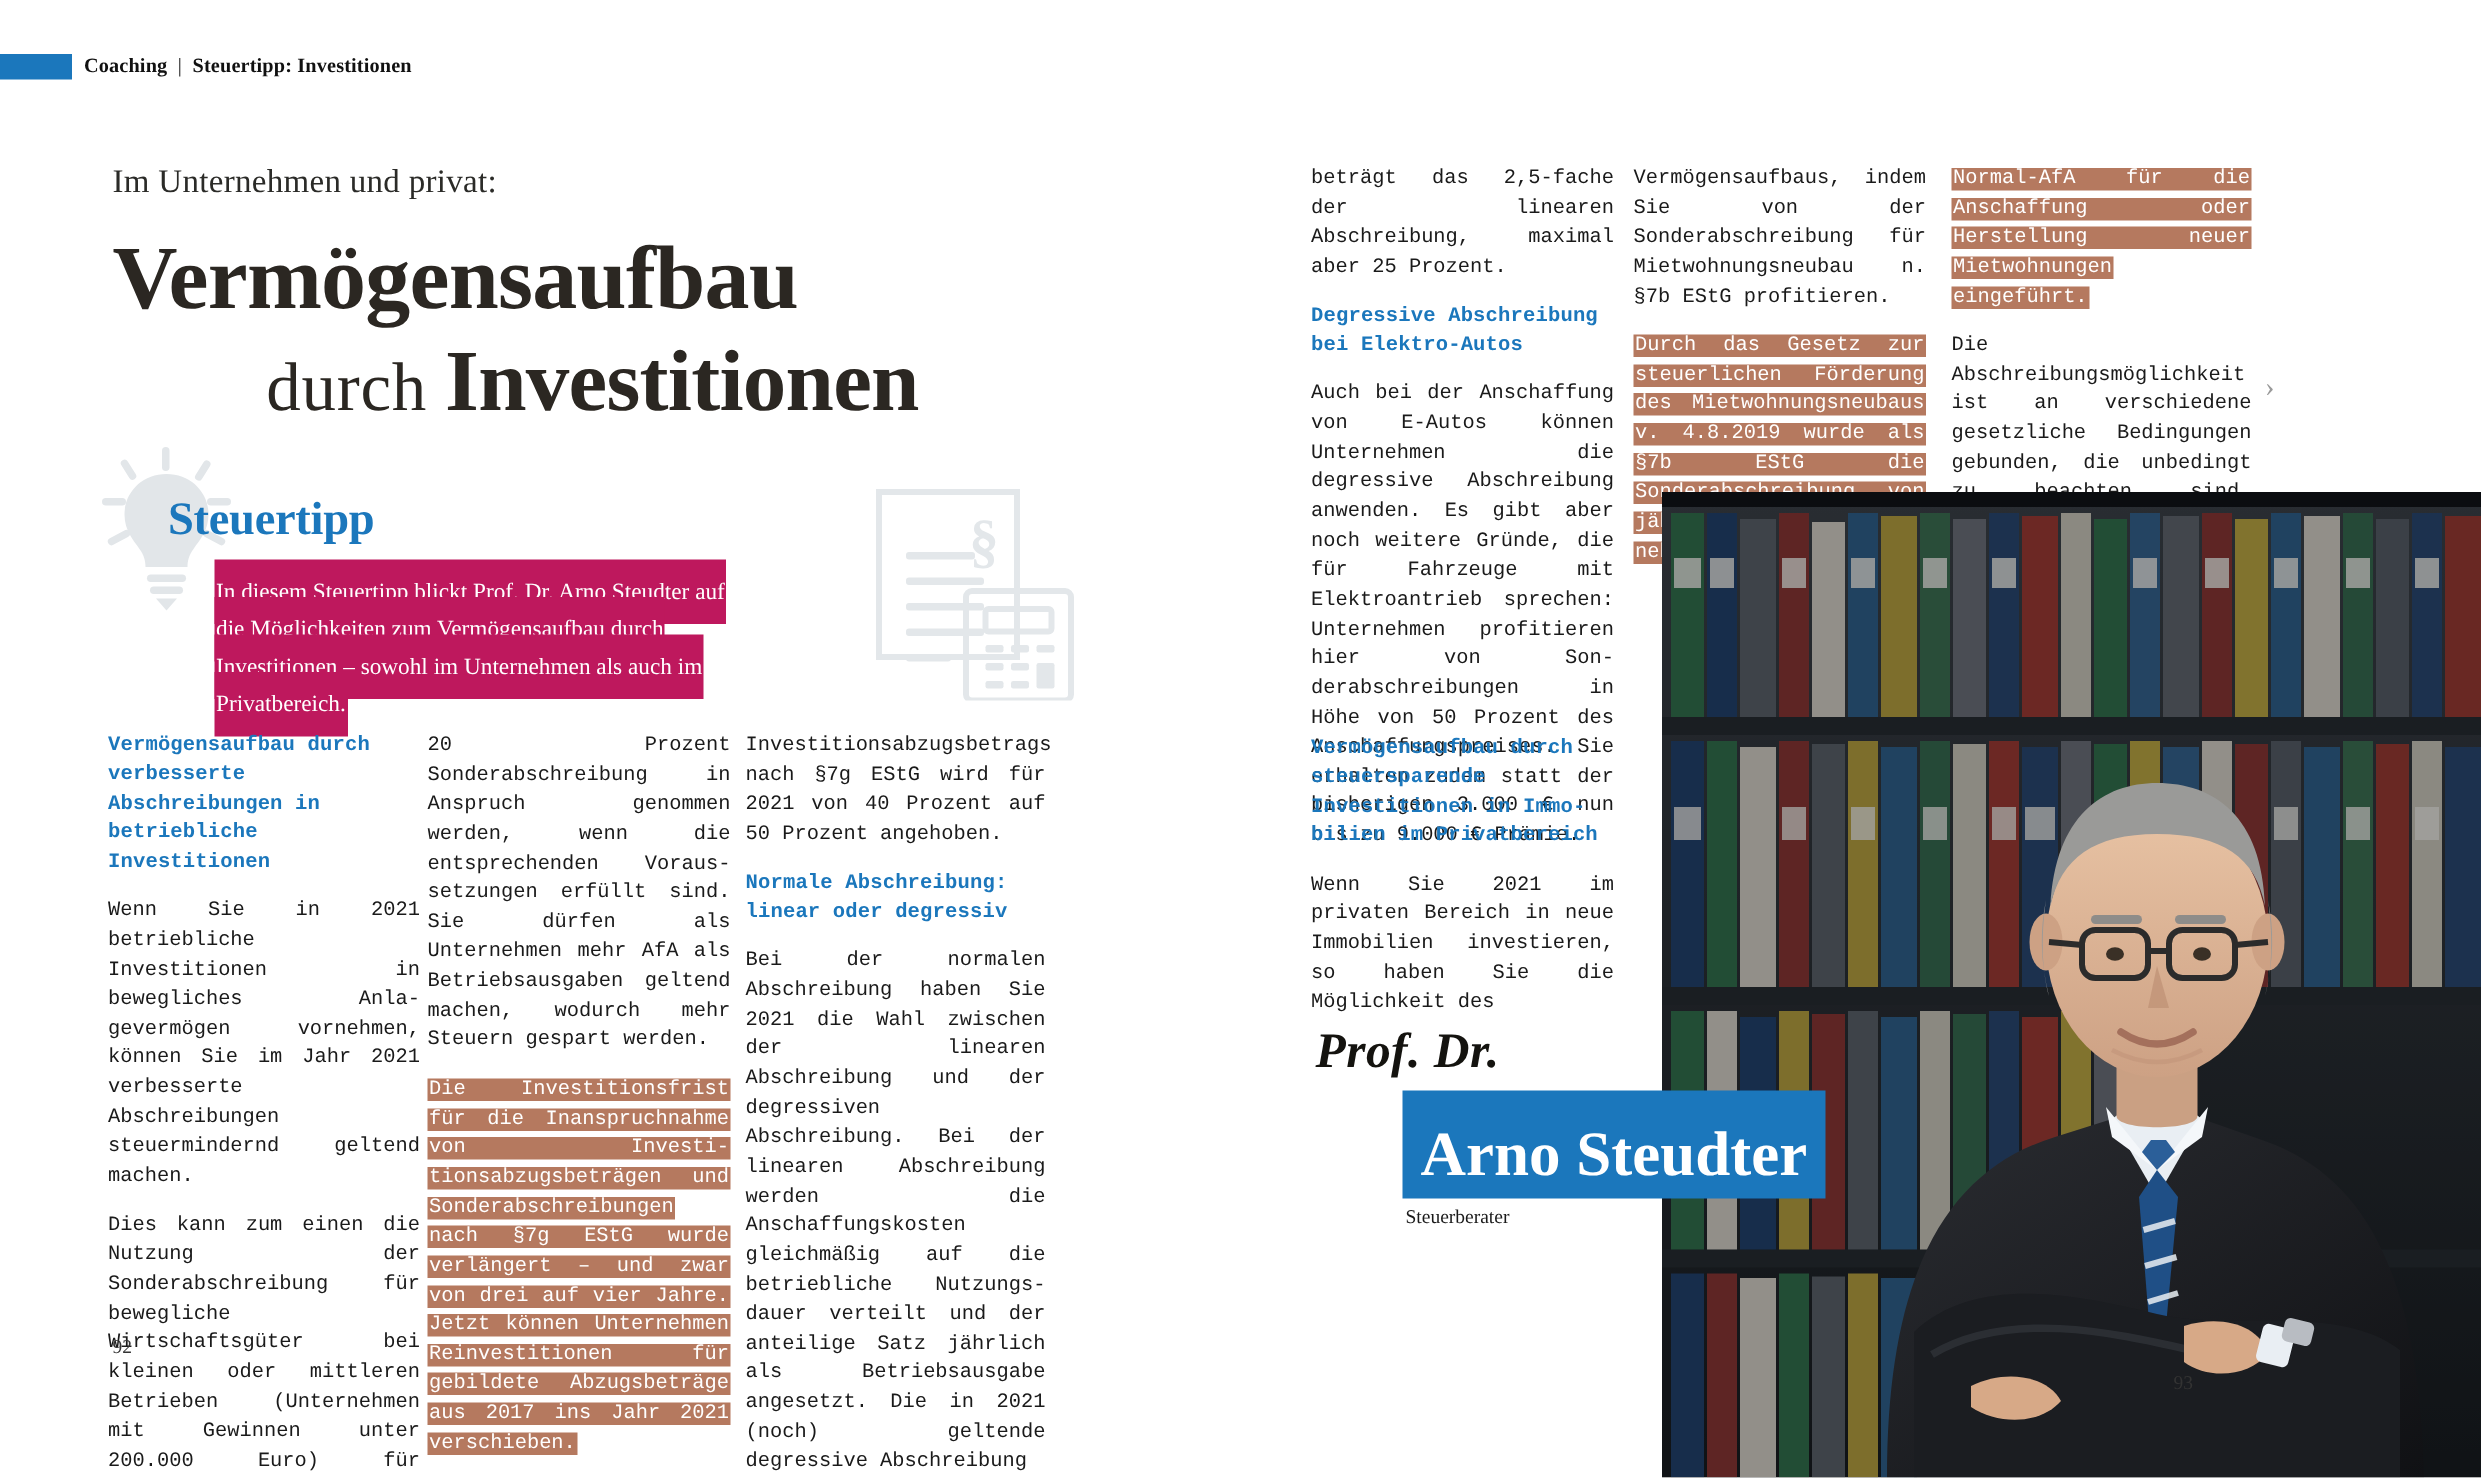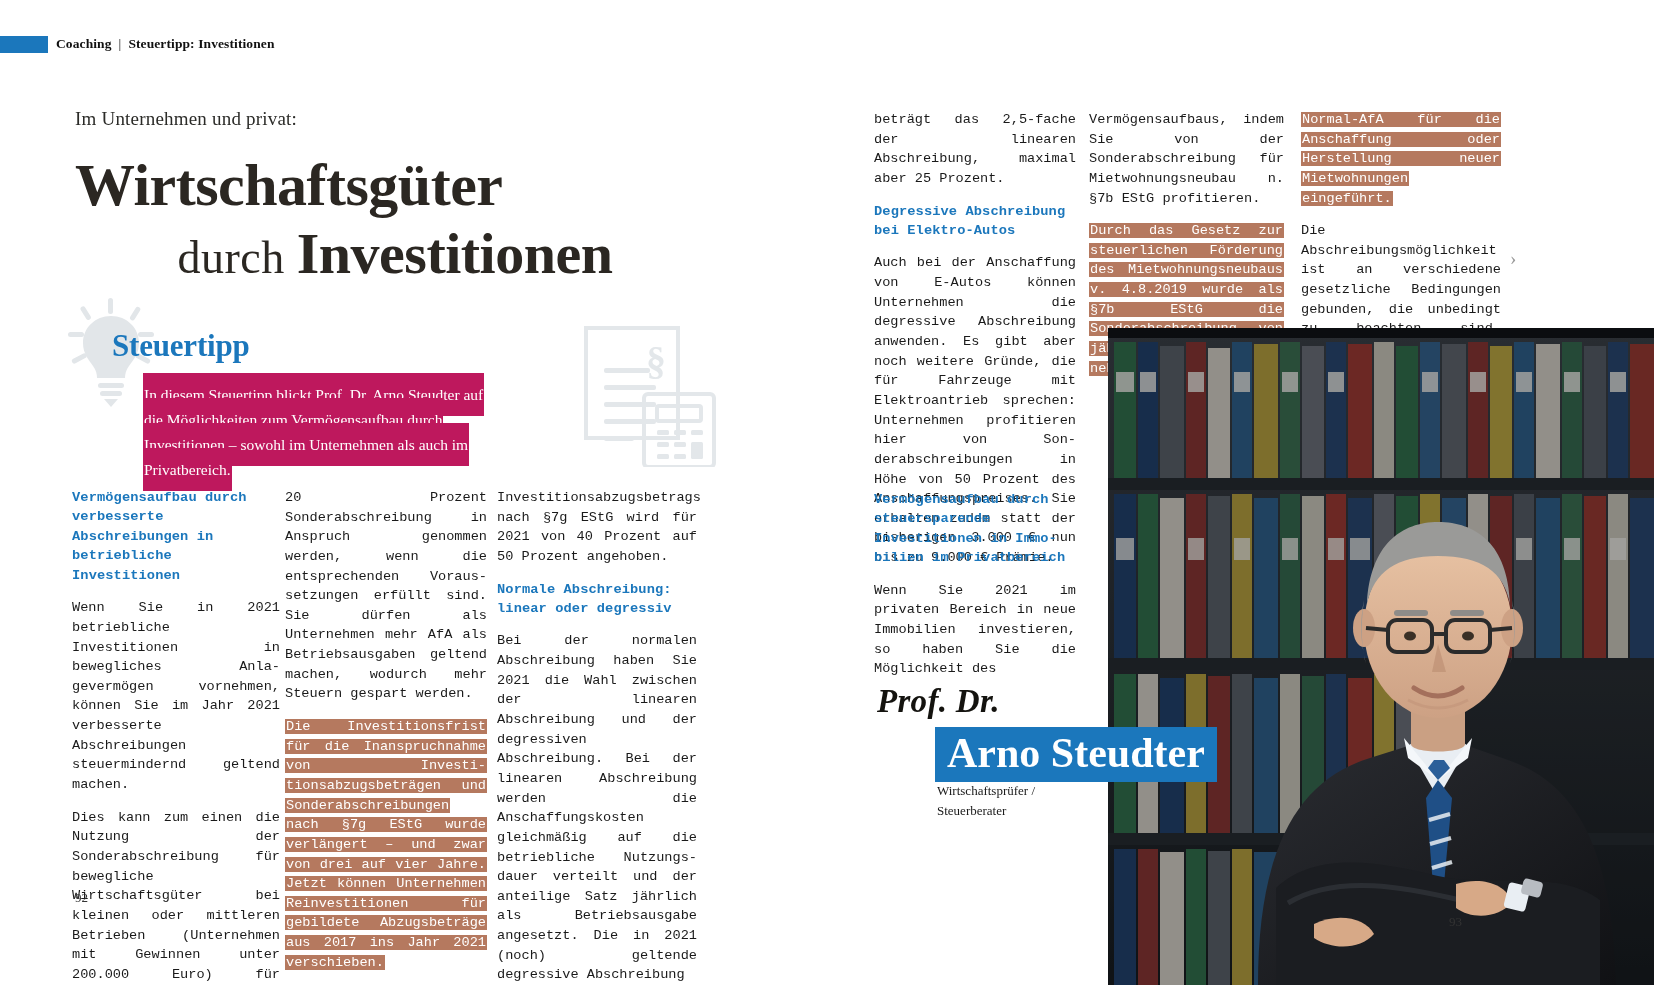--- a/index.html
+++ b/index.html
@@ -16,21 +16,21 @@
   .runhead .bar { width:48px; height:17px; background:#1b77bc; }
   .runhead .rh-text {
     margin-left:8px; font-family:"Liberation Serif", serif; font-weight:700;
     font-size:13.5px; color:#111; letter-spacing:.1px; white-space:nowrap;
   }
   .runhead .sep { margin:0 7px; font-weight:400; }
 
   
   .kicker {
     position:absolute; left:75px; top:108px;
-    font-size:19px; color:#2b2b28; letter-spacing:.2px;
+    font-size:22px; color:#2b2b28; letter-spacing:.2px;
     font-family:"Liberation Serif", serif;
   }
   .title-wrap { position:absolute; left:75px; top:155px; width:640px; }
   .title-l1 {
     font-size:60px; font-weight:700; color:#2b2722; line-height:1.0;
     letter-spacing:-.5px; font-family:"Liberation Serif", serif;
   }
   .title-l2 {
     margin-top:10px; text-align:center; line-height:1.0;
     font-family:"Liberation Serif", serif; color:#2b2722;
@@ -96,21 +96,21 @@
 
   
   .byline-prof {
     position:absolute; left:877px; top:683px;
     font-size:33px; font-style:italic; font-weight:700; color:#14130f;
     font-family:"Liberation Serif", serif; letter-spacing:.3px;
   }
   .byline-name {
     position:absolute; left:935px; top:727px;
     background:#1b77bc; color:#ffffff; font-weight:700; font-size:42px;
-    line-height:1.12; padding:3px 12px 5px 12px;
+    line-height:1.12; padding:20px 12px 5px 12px;
     font-family:"Liberation Serif", serif; white-space:nowrap; z-index:5;
   }
   .byline-role {
     position:absolute; left:937px; top:781px;
     font-size:13px; line-height:1.5; color:#1a1a1a;
     font-family:"Liberation Serif", serif;
   }
 
   
   .folio { position:absolute; font-size:13px; color:#333; font-family:"Liberation Serif", serif; }
@@ -128,21 +128,21 @@
   <div class="runhead">
     <span class="bar"></span>
     <span class="rh-text">
       <span>Coaching</span><span class="sep">|</span><span>Steuertipp: Investitionen</span>
     </span>
   </div>
 
   <div class="kicker">Im Unternehmen und privat:</div>
 
   <div class="title-wrap">
-    <div class="title-l1">Wirtschaftsgüter</div>
+    <div class="title-l1">Vermögensaufbau</div>
     <div class="title-l2">
       <span class="light">durch </span><span class="bold">Investitionen</span>
     </div>
   </div>
 
   <svg class="bulb" viewBox="0 0 86 110">
     <g fill="#e2e6e9">
 
       <rect x="40" y="0" width="5" height="16" rx="2.5"></rect>
       <rect x="15" y="8" width="5" height="15" rx="2.5" transform="rotate(-32 17 15)"></rect>

